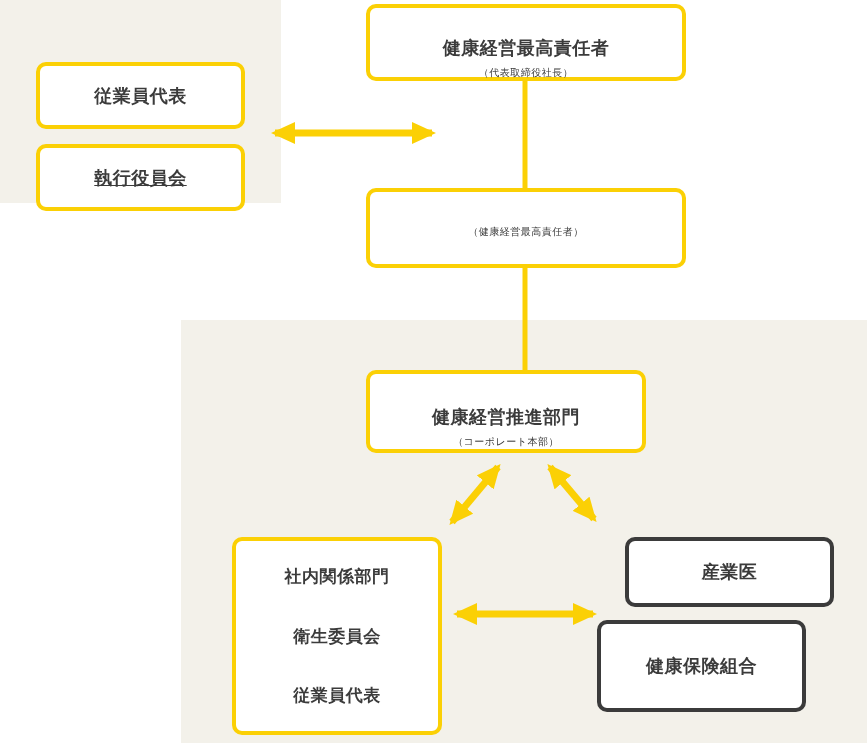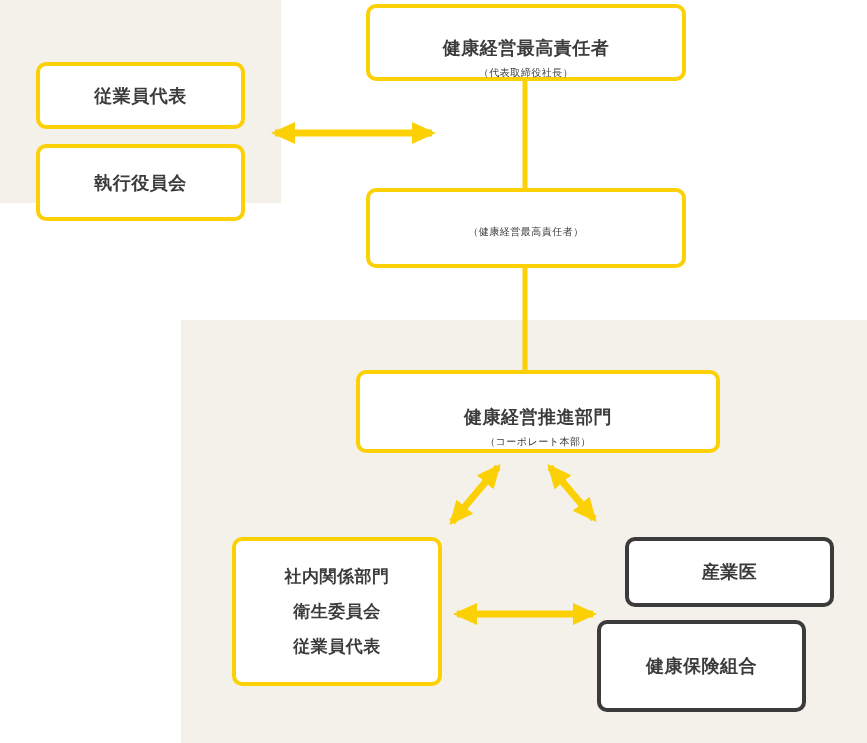--- a/index.html
+++ b/index.html
@@ -33,24 +33,24 @@
   }
   .box.yellow { border: 4px solid #fbd005; }
   .box.dark   { border: 4px solid #3b3b3b; margin-left: 17px; }
 
   .box-title  { font-size: 18px; font-weight: 700; line-height: 1.2; margin-top: 32px; }
   .box-sub    { font-size: 10px; font-weight: 400; margin-top: 7px; line-height: 1.2; }
   .box-label  { font-size: 18px; font-weight: 700; }
 
   #box-ceo        { left: 366px; top: 4px;   width: 320px; height: 77px; }
   #box-board      { left: 36px;  top: 62px;  width: 209px; height: 67px; }
-  #box-executive  { left: 36px;  top: 144px; width: 209px; height: 77px; }
+  #box-executive  { left: 36px;  top: 144px; width: 209px; height: 67px; text-decoration: underline; }
   #box-promoter   { left: 366px; top: 188px; width: 320px; height: 80px; }
-  #box-department { left: 356px; top: 370px; width: 364px; height: 83px; }
-  #box-internal   { left: 232px; top: 537px; width: 210px; height: 149px;
+  #box-department { left: 366px; top: 370px; width: 280px; height: 83px; }
+  #box-internal   { left: 232px; top: 537px; width: 210px; height: 198px;
                     justify-content: space-between; padding: 24px 10px; }
   #box-physician  { left: 608px; top: 537px; width: 209px; height: 70px; }
   #box-insurance  { left: 580px; top: 620px; width: 209px; height: 92px; }
 
   #box-internal .box-label { font-size: 17px; }
 
   #arrow-layer {
     position: absolute;
     left: 0; top: 0;
     width: 867px; height: 743px;

